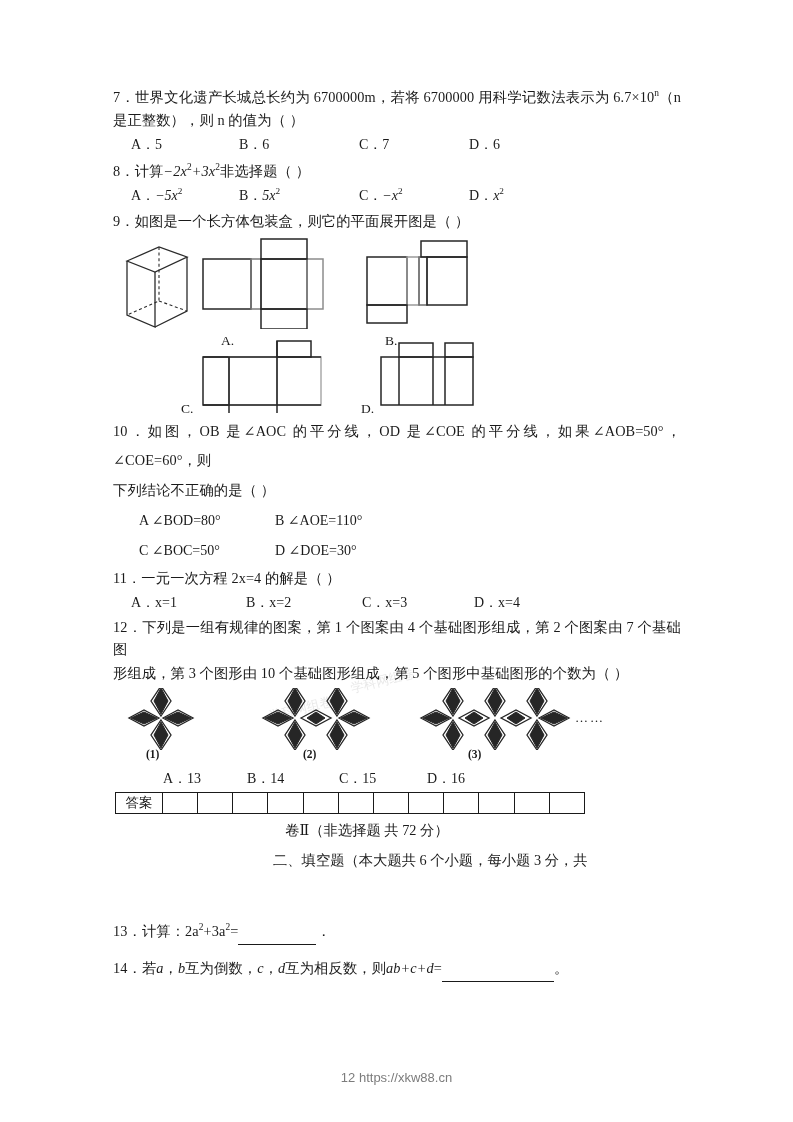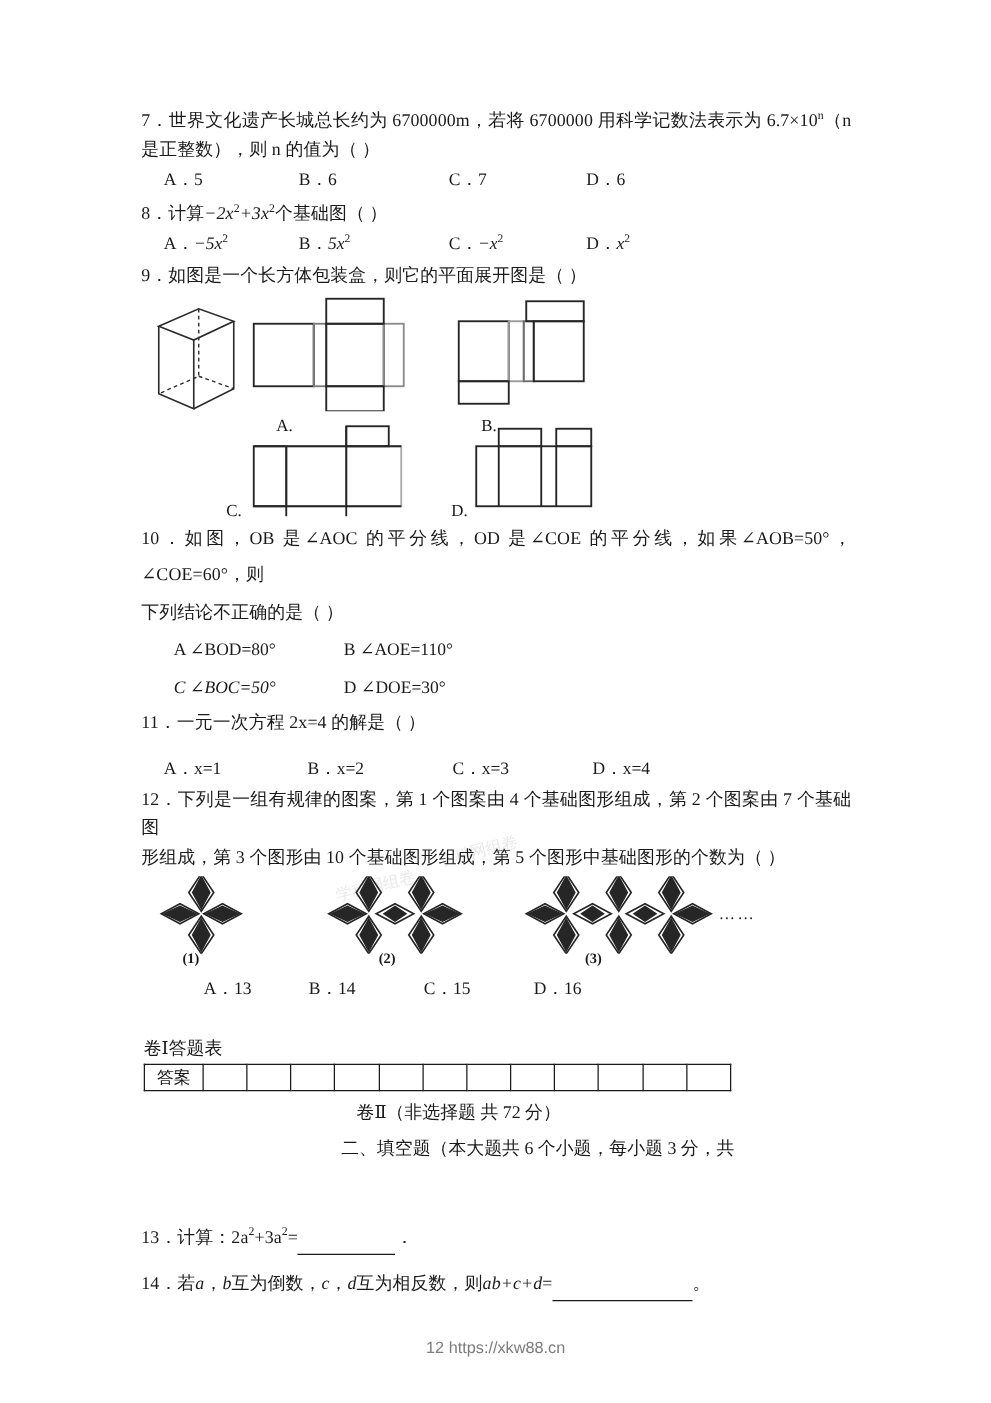--- a/index.html
+++ b/index.html
@@ -179,21 +179,21 @@
   <div class="content">
 
     <div class="q">
       <span>7</span><span>．世界文化遗产长城总长约为 6700000m，若将 6700000 用科学记数法表示为 6.7×10</span><sup>n</sup><span>（n 是正整数），则 n 的值为（      ）</span>
     </div>
     <div class="opts">
       <span class="opt" style="width:108px;">A．5</span><span class="opt" style="width:120px;">B．6</span><span class="opt" style="width:110px;">C．7</span><span class="opt">D．6</span>
     </div>
 
     <div class="q" style="margin-top:4px;">
-      <span>8</span><span>．计算</span><span class="mi">−2x</span><sup>2</sup><span class="mi">+3x</span><sup>2</sup><span>个基础图（      ）</span>
+      <span>8</span><span>．计算</span><span class="mi">−2x</span><sup>2</sup><span class="mi">+3x</span><sup>2</sup><span>非选择题（      ）</span>
     </div>
     <div class="opts">
       <span class="opt" style="width:108px;"><span>A．</span><span class="mi">−5x</span><sup>2</sup></span><span class="opt" style="width:120px;"><span>B．</span><span class="mi">5x</span><sup>2</sup></span><span class="opt" style="width:110px;"><span>C．</span><span class="mi">−x</span><sup>2</sup></span><span class="opt"><span>D．</span><span class="mi">x</span><sup>2</sup></span>
     </div>
 
     <div class="q" style="margin-top:3px;">
       <span>9</span><span>．如图是一个长方体包装盒，则它的平面展开图是（      ）</span>
     </div>
 
     <div class="fig9">
@@ -260,28 +260,28 @@
     <div class="q" style="line-height:2.0;">
       <span>10</span><span>．如图，OB 是∠AOC 的平分线，OD 是∠COE 的平分线，如果∠AOB=50°，∠COE=60°，则</span>
     </div>
     <div class="q" style="line-height:2.0;">
       <span>下列结论不正确的是（  ）</span>
     </div>
     <div class="opts" style="padding-left:26px;line-height:2.0;">
       <span class="opt" style="width:136px;">A  ∠BOD=80°</span><span class="opt">B  ∠AOE=110°</span>
     </div>
     <div class="opts" style="padding-left:26px;line-height:2.0;">
-      <span class="opt" style="width:136px;font-style:italic;">C  ∠BOC=50°</span><span class="opt">D  ∠DOE=30°</span>
+      <span class="opt" style="width:136px;">C  ∠BOC=50°</span><span class="opt">D  ∠DOE=30°</span>
     </div>
 
     <div class="q" style="margin-top:1px;">
       <span>11</span><span>．一元一次方程 2x=4 的解是（      ）</span>
     </div>
     <div class="opts">
-      <span class="opt" style="width:115px;">A．x=1</span><span class="opt" style="width:116px;">B．x=2</span><span class="opt" style="width:112px;margin-top:13px;">C．x=3</span><span class="opt">D．x=4</span>
+      <span class="opt" style="width:115px;">A．x=1</span><span class="opt" style="width:116px;">B．x=2</span><span class="opt" style="width:112px;">C．x=3</span><span class="opt">D．x=4</span>
     </div>
 
     <div class="q" style="line-height:1.55;">
       <span>12</span><span>．下列是一组有规律的图案，第 1 个图案由 4 个基础图形组成，第 2 个图案由 7 个基础图</span>
     </div>
     <div class="q" style="line-height:1.55;">
       <span>形组成，第 3 个图形由 10 个基础图形组成，第 5 个图形中基础图形的个数为（        ）</span>
     </div>
 
     <div class="fig12">
@@ -353,21 +353,20 @@
         </g>
       </svg>
       <div class="pat-lbl" style="left:355px;top:60px;">(3)</div>
       <div class="dots" style="left:462px;top:22px;">……</div>
     </div>
 
     <div class="opts" style="padding-left:50px;margin-top:4px;">
       <span class="opt" style="width:84px;">A．13</span><span class="opt" style="width:92px;">B．14</span><span class="opt" style="width:88px;">C．15</span><span class="opt">D．16</span>
     </div>
 
-    <div class="sec-title">卷Ⅰ答题表</div>
     <table class="ansgrid">
       <tbody>
       <tr>
         <td class="head">答案</td>
         <td></td>
         <td></td>
         <td></td>
         <td></td>
         <td></td>
         <td></td>

